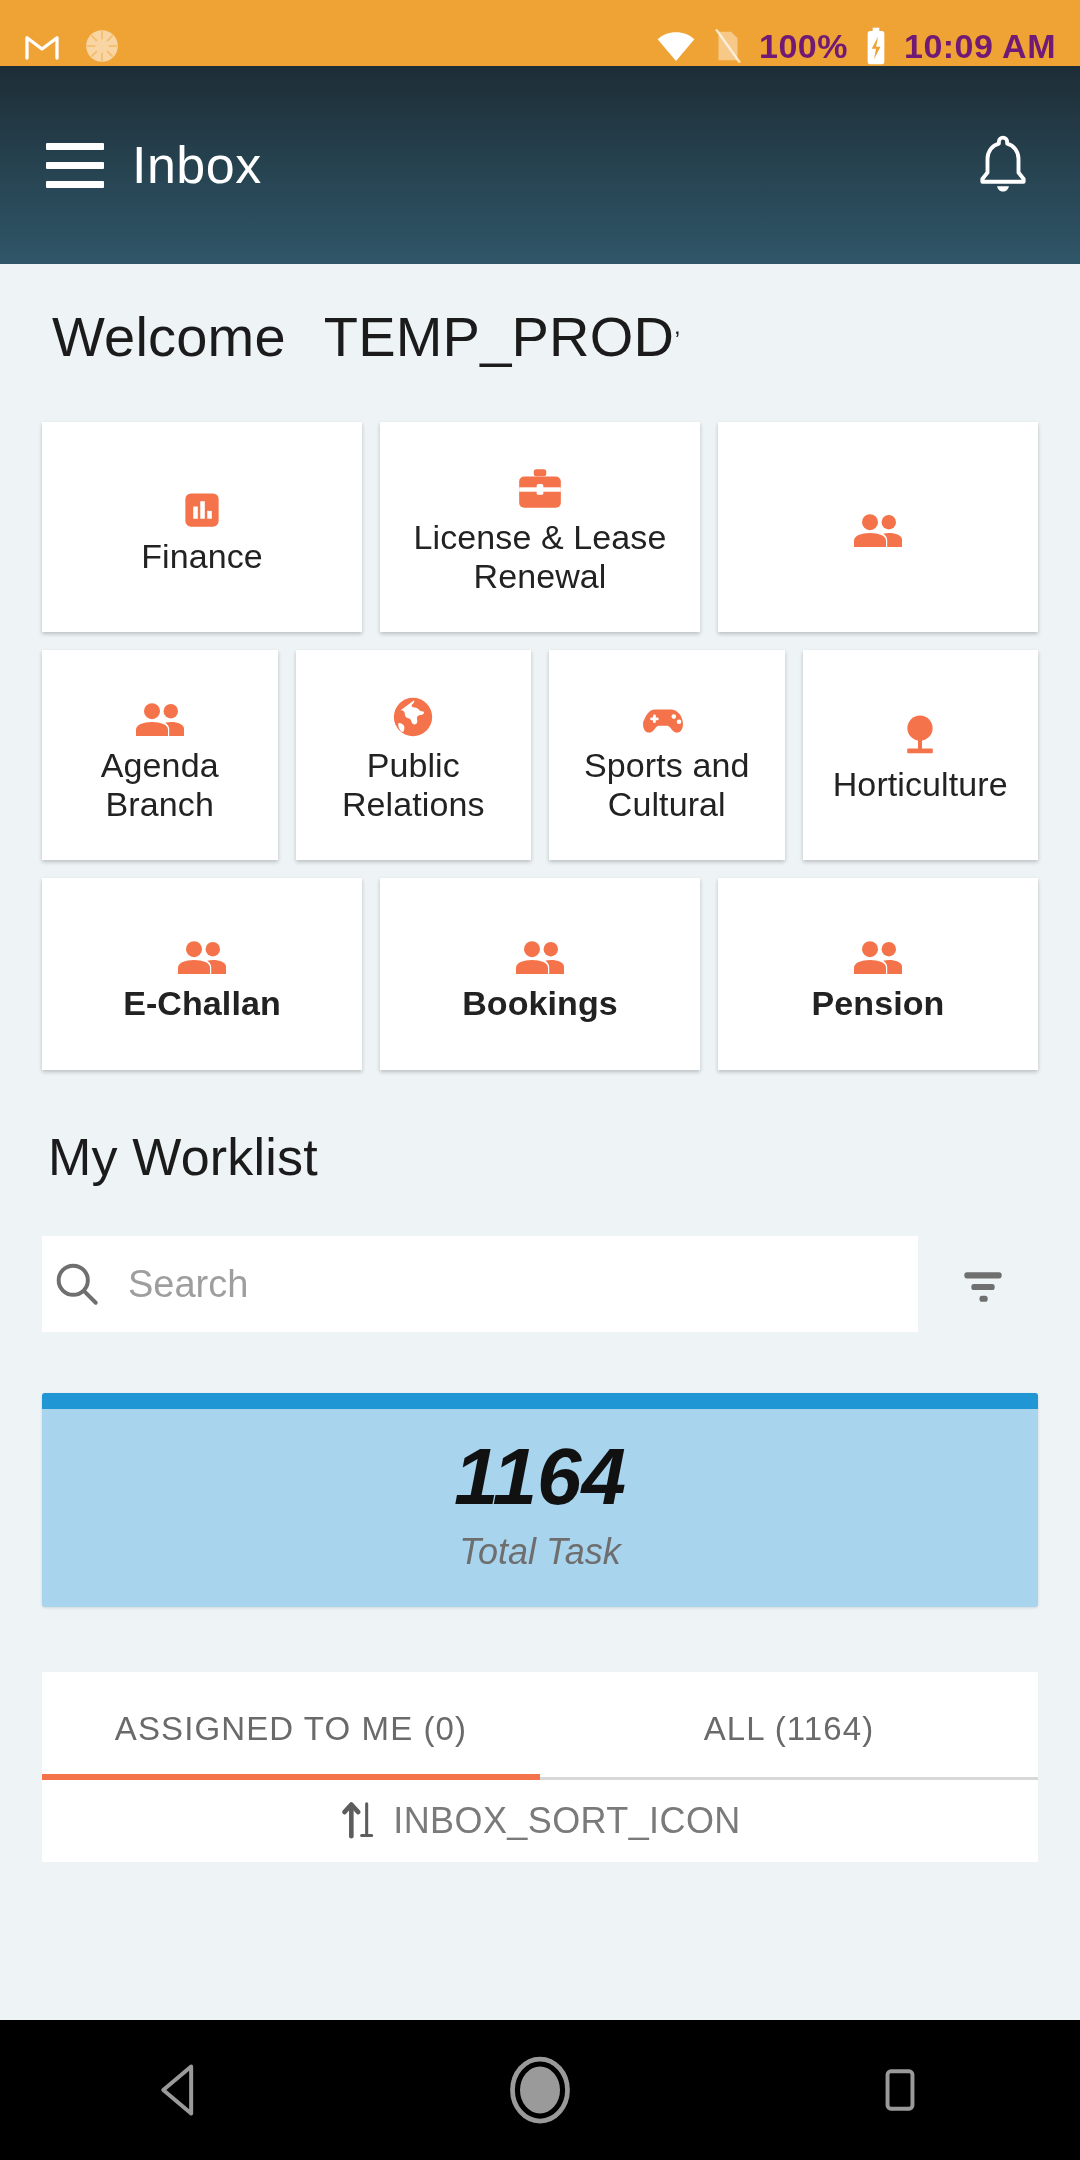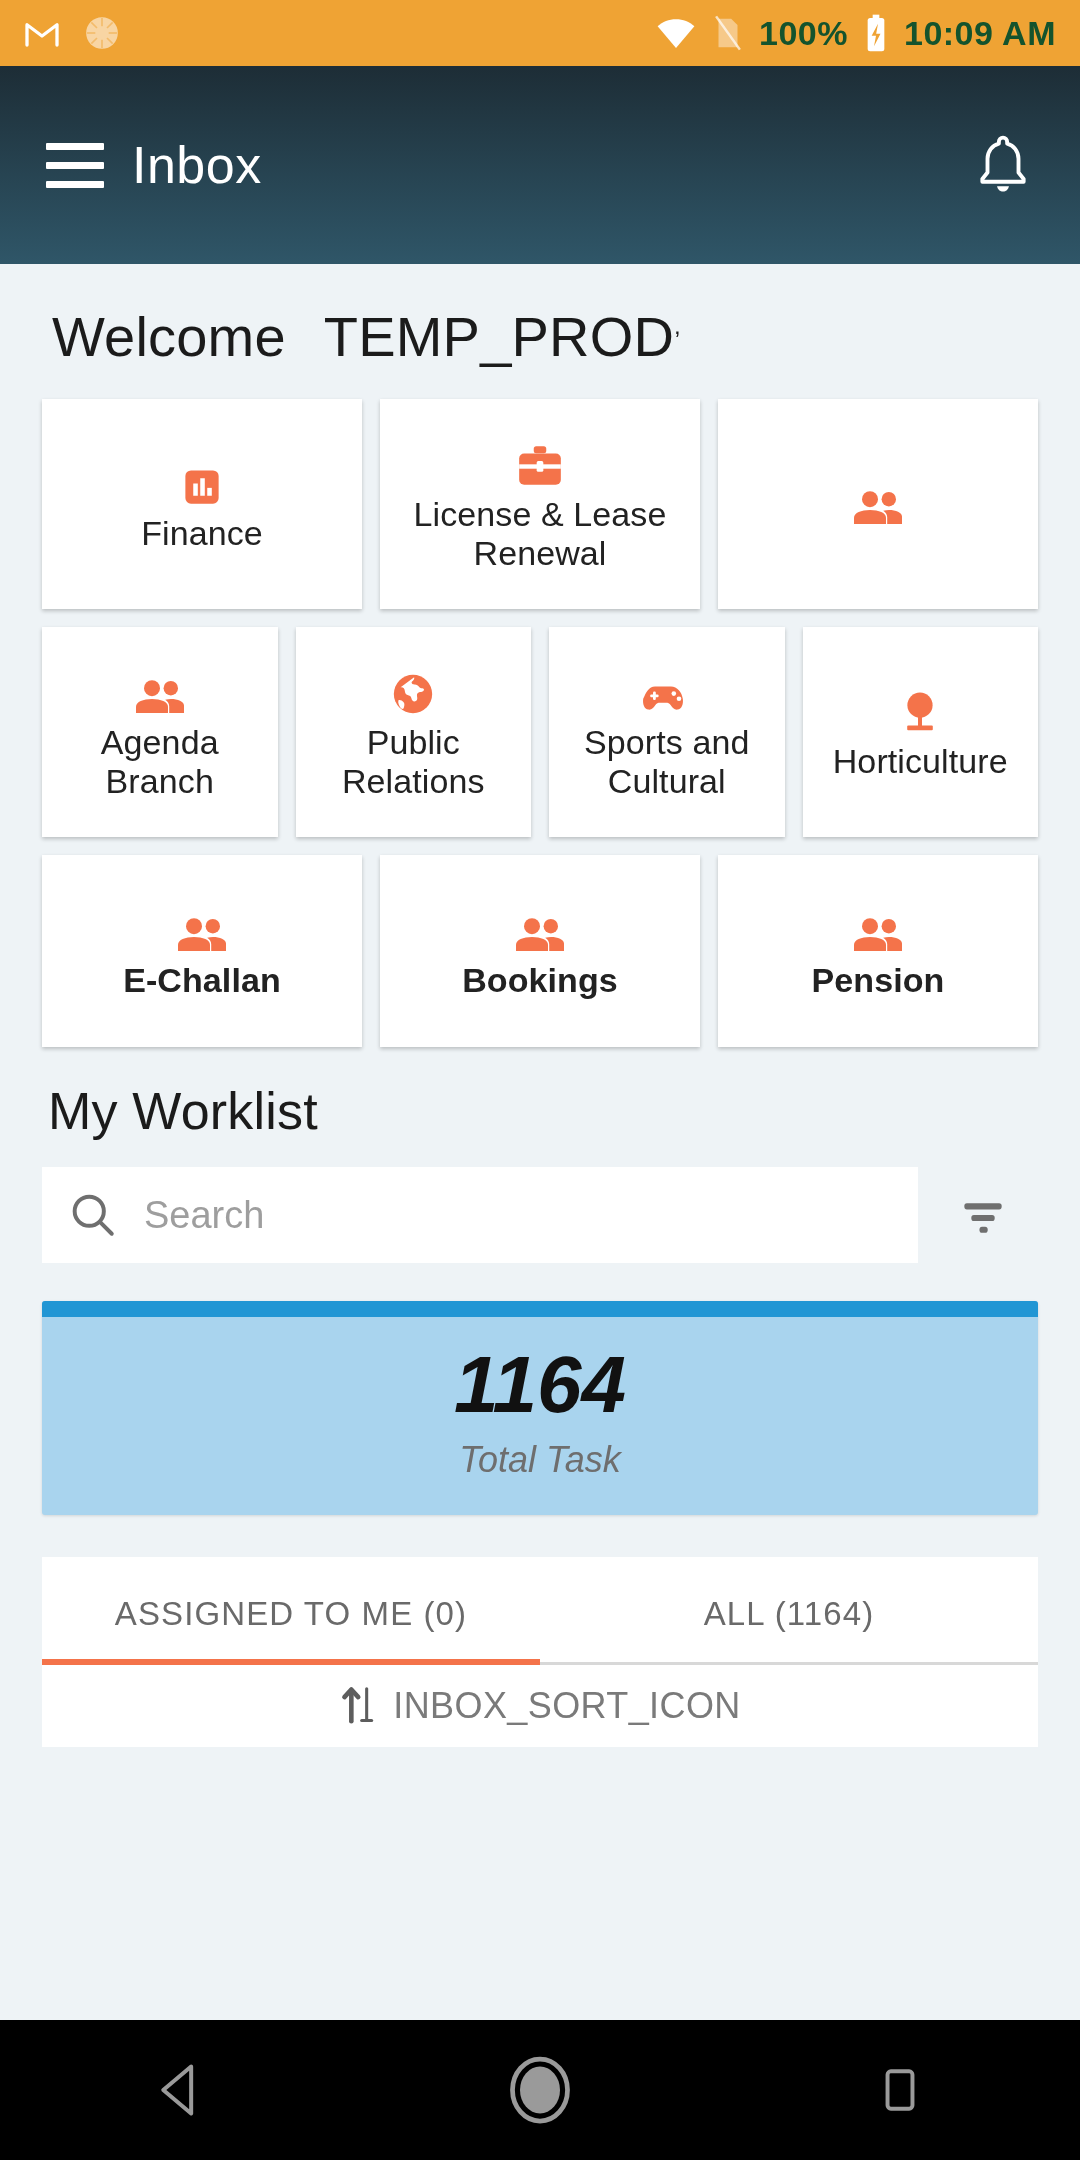--- a/index.html
+++ b/index.html
@@ -7,21 +7,21 @@
     width: 1080px; height: 2160px;
     font-family: "Liberation Sans", sans-serif;
     background: #eef3f6;
     overflow: hidden;
   }
   .screen { width: 1080px; height: 2160px; position: relative; display: flex; flex-direction: column; }
 
   
   .statusbar {
     height: 66px; background: #efa334; flex: 0 0 66px;
-    display: flex; align-items: center; padding: 0 24px; color: #14532d;
+    display: flex; align-items: flex-end; padding: 0 24px; color: #701a75;
   }
   .sb-left { display: flex; align-items: center; gap: 22px; }
   .sb-right { margin-left: auto; display: flex; align-items: center; gap: 16px; }
   .sb-text { font-size: 34px; font-weight: bold; letter-spacing: .5px; line-height: 1; }
   .icon-svg { display: block; }
 
   
   .appbar {
     flex: 0 0 198px; height: 198px;
     background: linear-gradient(180deg, #1d2d36 0%, #274452 55%, #2f5668 100%);
@@ -30,21 +30,21 @@
   .hamburger { width: 58px; display: flex; flex-direction: column; gap: 12px; cursor: pointer; }
   .hamburger span { display: block; height: 7px; background: #fff; border-radius: 1px; }
   .appbar-title {
     color: #fff; font-size: 52px; font-weight: normal; margin-left: 28px; letter-spacing: .5px;
   }
   .bell { margin-left: auto; }
 
   
   .content {
     flex: 1 1 auto; background: #eef3f6; overflow: hidden;
-    display: flex; flex-direction: column;
+    display: flex; flex-direction: column; gap: 23px;
   }
   .welcome {
     font-size: 56px; color: #1b1b1b; padding: 40px 0 0 52px; white-space: nowrap;
     font-weight: normal; letter-spacing: .2px;
   }
   .welcome .user { margin-left: 38px; }
   .welcome .tail { font-size: 24px; vertical-align: 22px; }
 
   
   .tile-grid { padding: 30px 42px 0 42px; }
@@ -61,21 +61,21 @@
     font-size: 34px; color: #222; text-align: center; line-height: 1.16; letter-spacing: .1px;
   }
 
   
   .worklist-title {
     font-size: 52px; color: #1b1b1b; padding: 16px 0 0 48px; letter-spacing: .2px;
   }
   .search-row { display: flex; align-items: center; padding: 26px 42px 0 42px; gap: 10px; }
   .search-box {
     flex: 1 1 auto; height: 96px; background: #fff; display: flex; align-items: center;
-    padding: 0 26px; gap: 26px;
+    padding: 0 10px; gap: 26px;
   }
   .search-input {
     border: 0; outline: 0; background: transparent; font-size: 38px; color: #9b9b9b;
     font-family: "Liberation Sans", sans-serif; width: 100%;
   }
   .search-input::placeholder { color: #9e9e9e; }
   .filter-btn { width: 110px; display: flex; align-items: center; justify-content: center; cursor: pointer; }
 
   
   .total-card {

